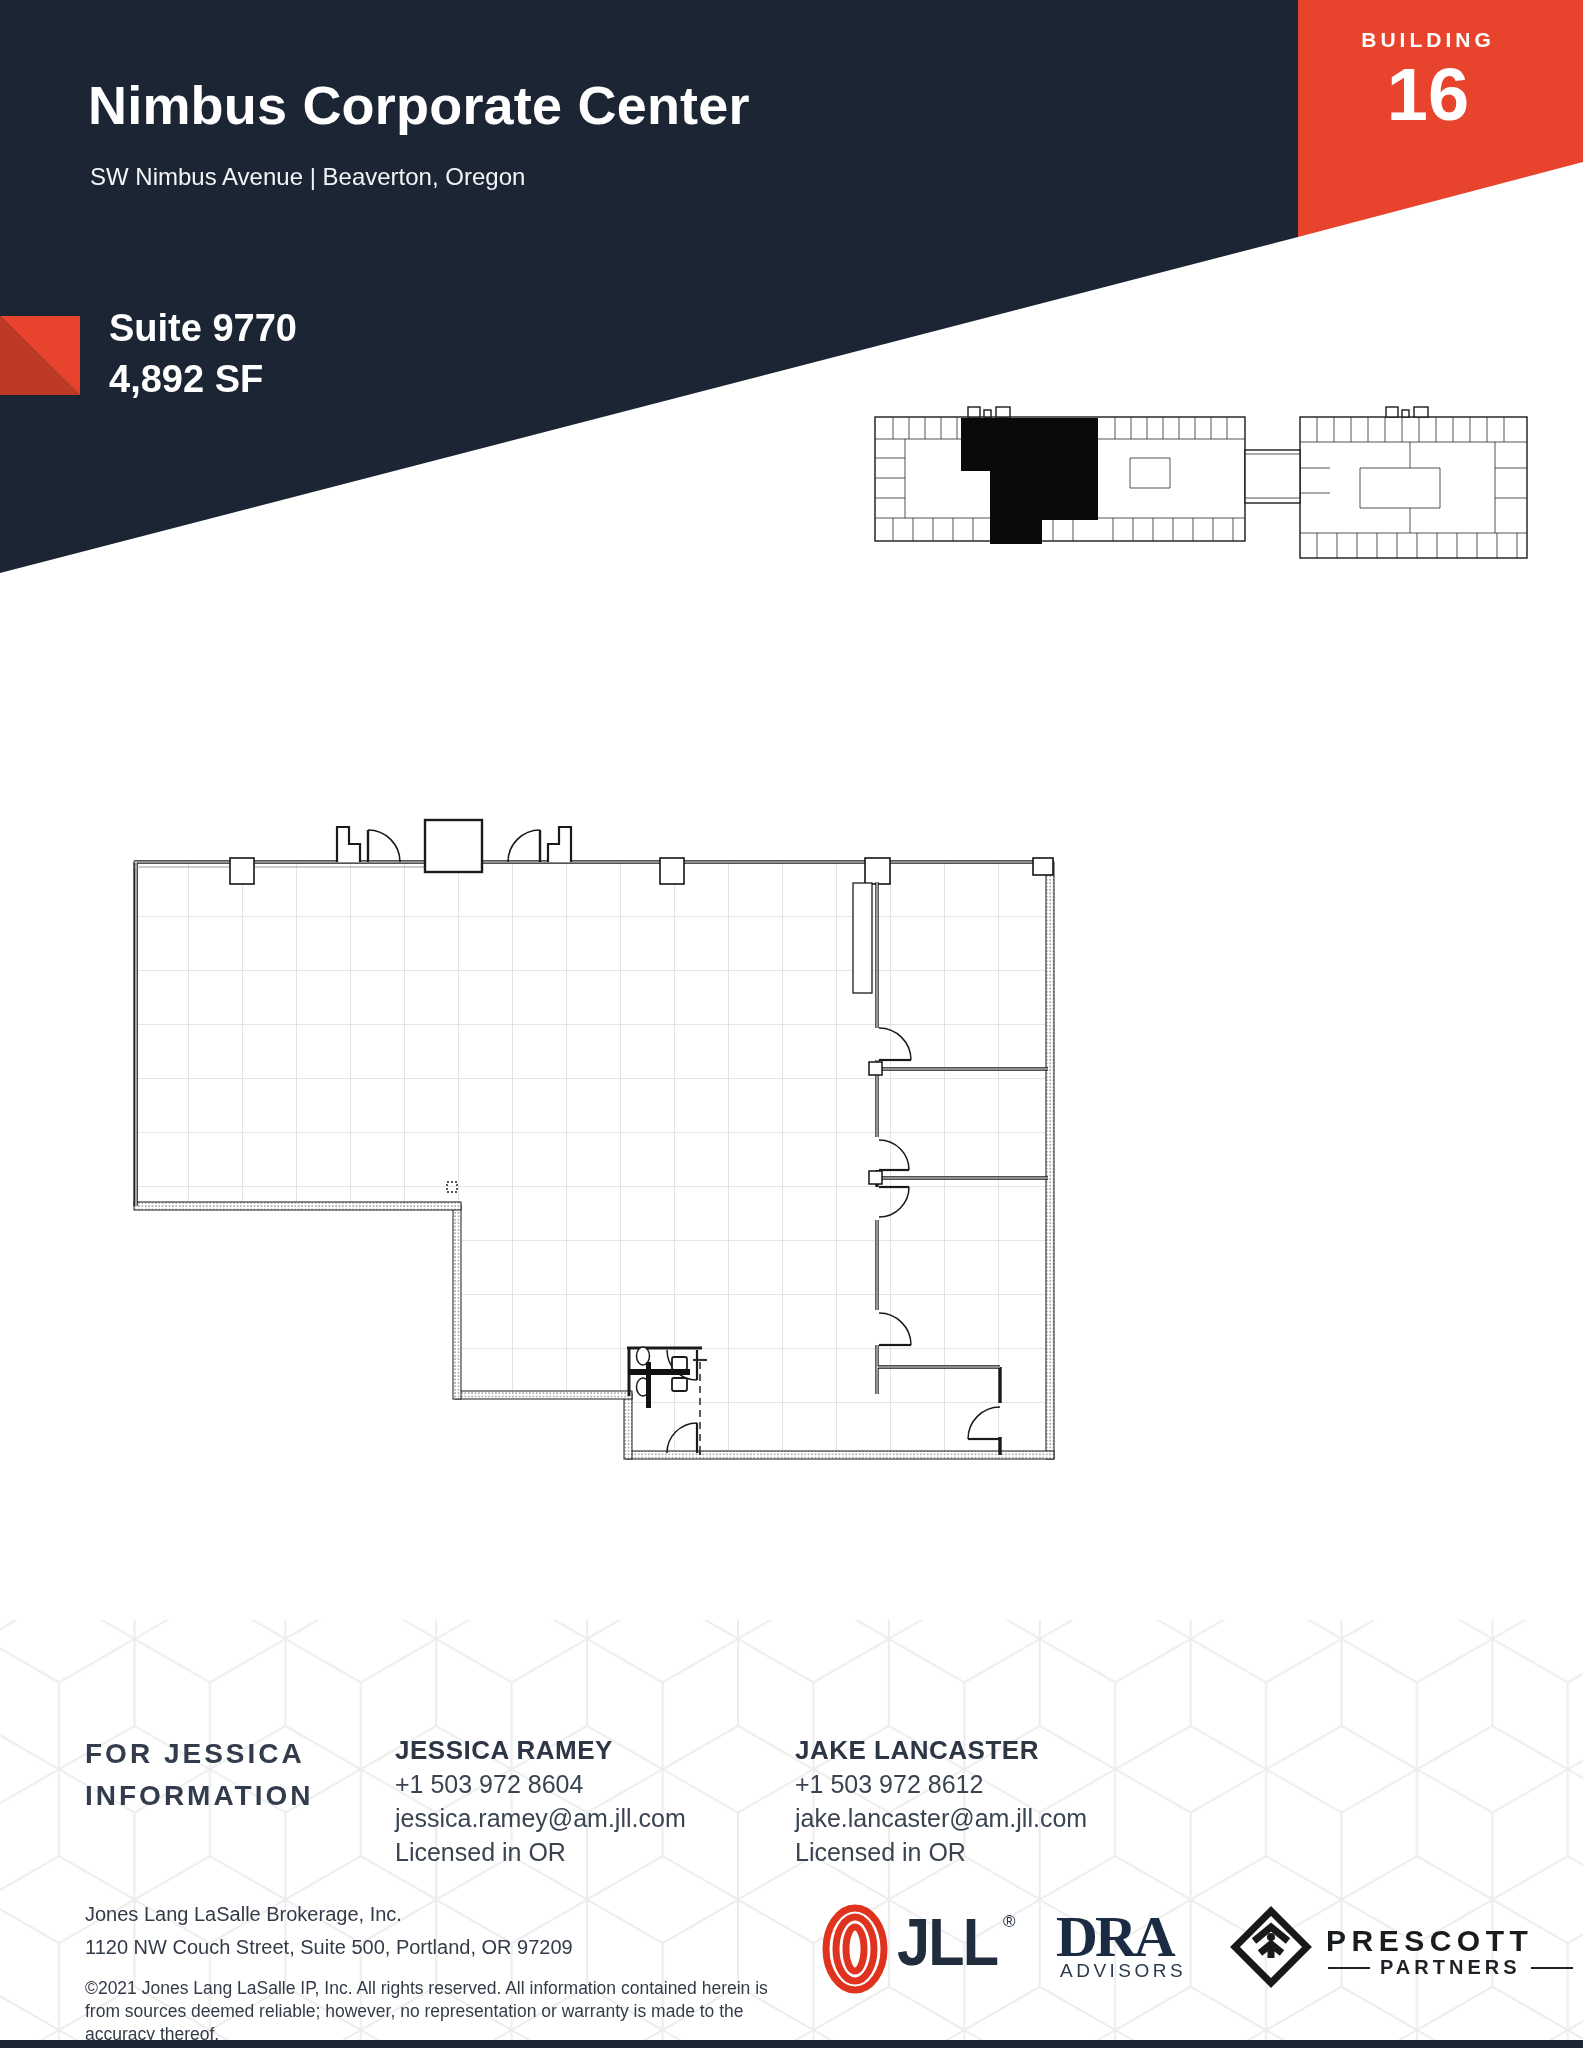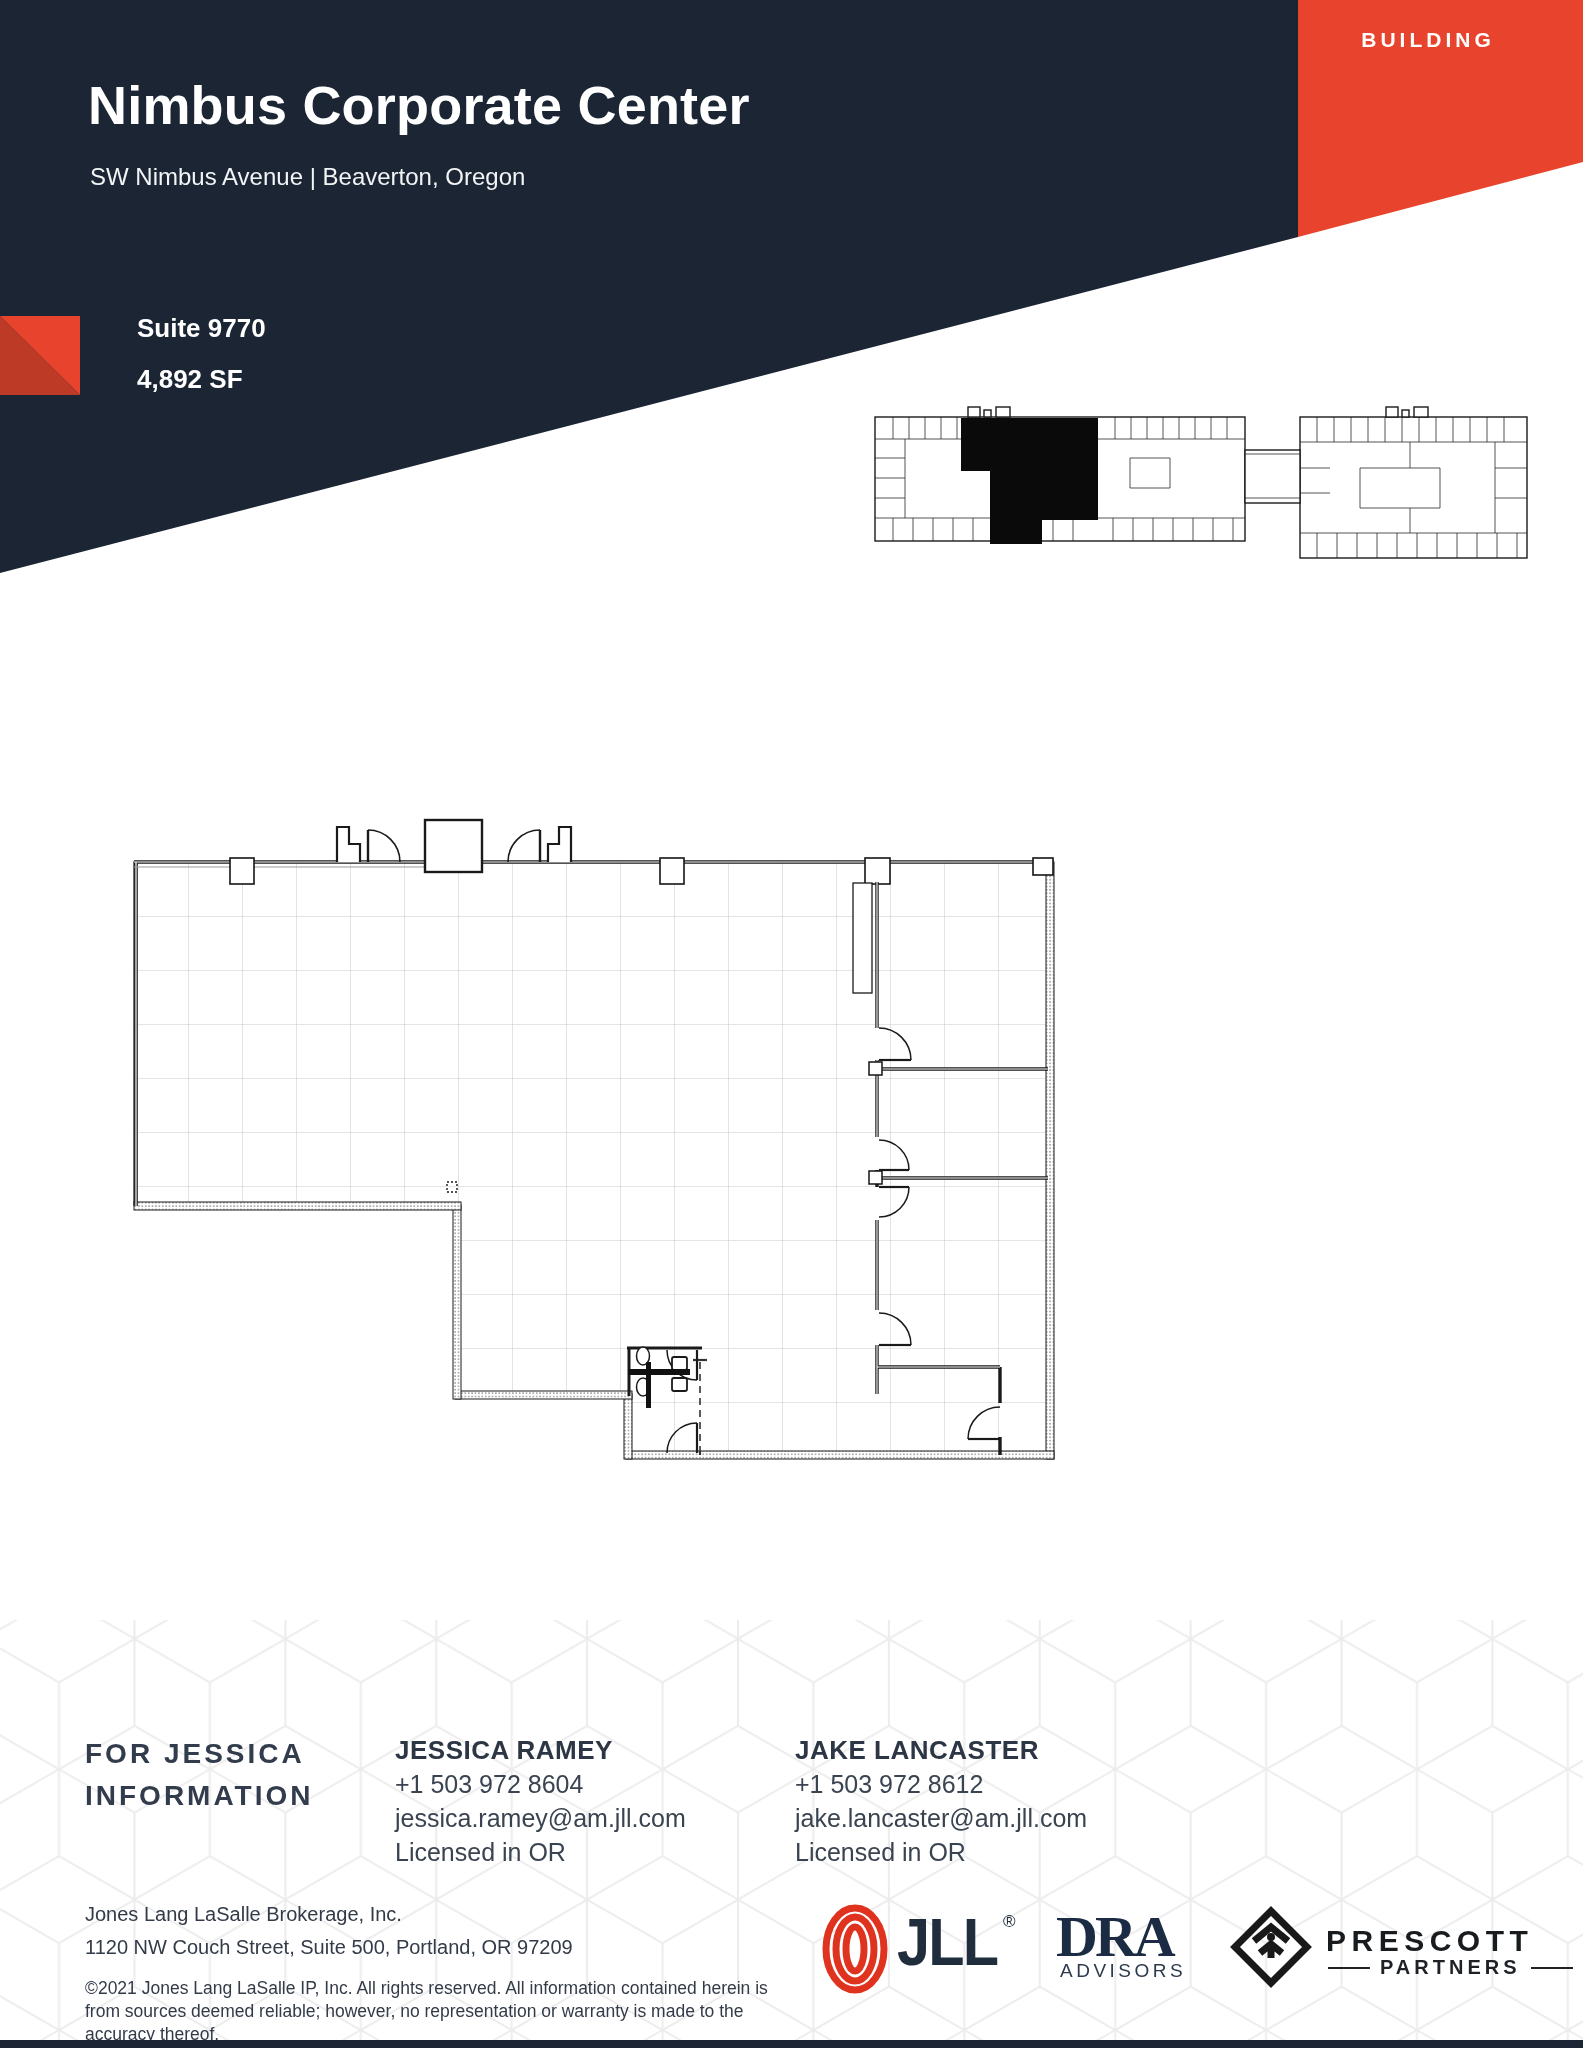--- a/index.html
+++ b/index.html
@@ -7,21 +7,21 @@
         font-family:"Liberation Sans", sans-serif;margin:0 auto;}
   .abs{position:absolute;}
   
   .hdr-svg{left:0;top:0;}
   .title{left:88px;top:74px;color:#ffffff;font-size:54px;font-weight:700;letter-spacing:.2px;}
   .subtitle{left:90px;top:163px;color:#f2f4f6;font-size:24px;font-weight:400;}
   .bldg-label{left:1298px;top:28px;width:260px;text-align:center;color:#ffffff;
               font-size:21px;font-weight:700;letter-spacing:4px;}
   .bldg-num{left:1298px;top:52px;width:260px;text-align:center;color:#ffffff;
             font-size:74px;font-weight:700;}
-  .suite{left:137px;top:303px;color:#ffffff;font-size:26px;font-weight:700;line-height:51px;}
+  .suite{left:109px;top:303px;color:#ffffff;font-size:38px;font-weight:700;line-height:51px;}
   
   .lease-head{left:85px;top:1733px;color:#323c4c;font-size:28px;font-weight:700;
               letter-spacing:3px;line-height:42px;}
   .contact{top:1733px;color:#3a4350;font-size:25px;line-height:34px;}
   .contact .cname{font-weight:700;color:#2c3644;font-size:26px;letter-spacing:.5px;}
   .c1{left:395px;} .c2{left:795px;}
   .broker{left:85px;top:1903px;color:#333b48;font-size:20px;}
   .broker2{left:85px;top:1936px;color:#333b48;font-size:20px;}
   .legal{left:85px;top:1977px;color:#333b48;font-size:17.5px;line-height:23px;}
   
@@ -64,20 +64,21 @@
   </svg>
 
   <svg class="abs" style="left:0;top:316px;" width="80" height="80" viewBox="0 0 80 80">
     <polygon points="0,0 80,0 80,79" fill="#e8432c"></polygon>
     <polygon points="0,0 80,79 0,79" fill="#bd3a26"></polygon>
   </svg>
 
   <div class="abs title">Nimbus Corporate Center</div>
   <div class="abs subtitle">SW Nimbus Avenue |  Beaverton, Oregon</div>
   <div class="abs bldg-label">BUILDING</div>
+  <div class="abs bldg-num">16</div>
   <div class="abs suite">
     <div>Suite 9770</div>
     <div>4,892 SF</div>
   </div>
 
   <svg class="abs" style="left:870px;top:398px;" width="660" height="175" viewBox="0 0 660 175">
     <g fill="#ffffff" stroke="#1a1a1a" stroke-width="1.4">
       <rect x="5" y="19" width="370" height="124"></rect>
       <rect x="430" y="19" width="227" height="141"></rect>
       <rect x="375" y="52" width="55" height="53"></rect>

